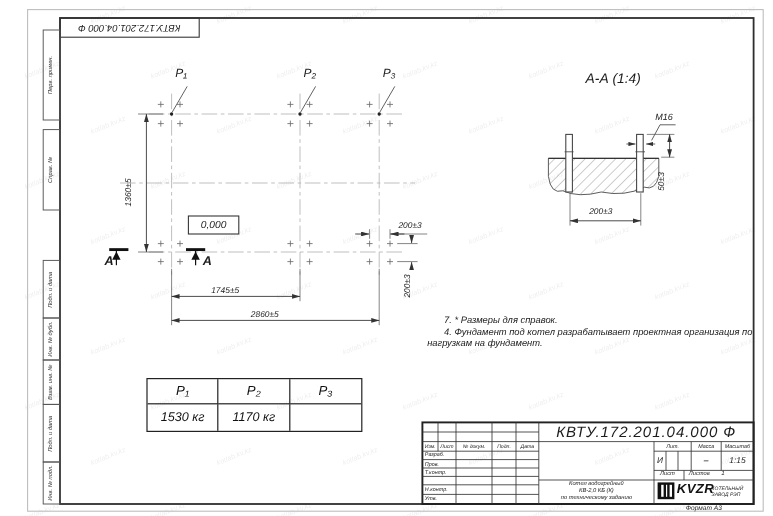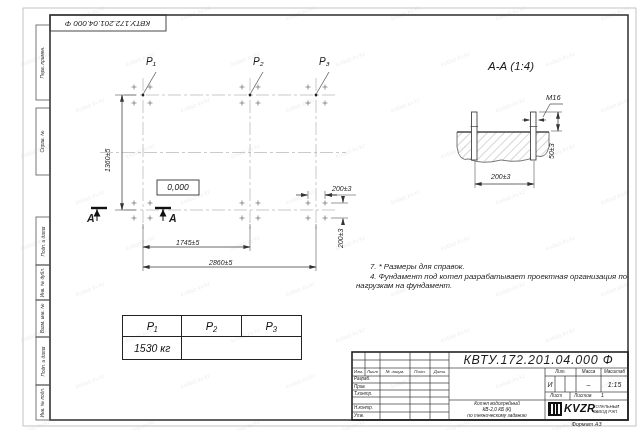--- a/index.html
+++ b/index.html
@@ -315,20 +315,21 @@
   <div id="notes">
     <p>7. * Размеры для справок.</p>
     <p>4. Фундамент под котел разрабатывает проектная организация по нагрузкам на фундамент.</p>
   </div>
 
   <div id="load-table">
     <div class="cell hdr">P₁</div>
     <div class="cell hdr">P₂</div>
     <div class="cell hdr last">P₃</div>
     <div class="cell val">1530 кг</div>
+    <div class="cell val">1170 кг</div>
   </div>
 
   <div class="t c" style="left:449px;top:352px;width:179px;height:16px;">
     <span style="font-size:12.5px;letter-spacing:.8px;">КВТУ.172.201.04.000 Ф</span>
   </div>
   <div class="t c" style="left:352px;top:369px;width:13px;height:7px;">
       <span style="font-size:4.3px;">Изм.</span>
     </div>
   <div class="t c" style="left:365px;top:369px;width:15px;height:7px;">
       <span style="font-size:4.3px;">Лист</span>

